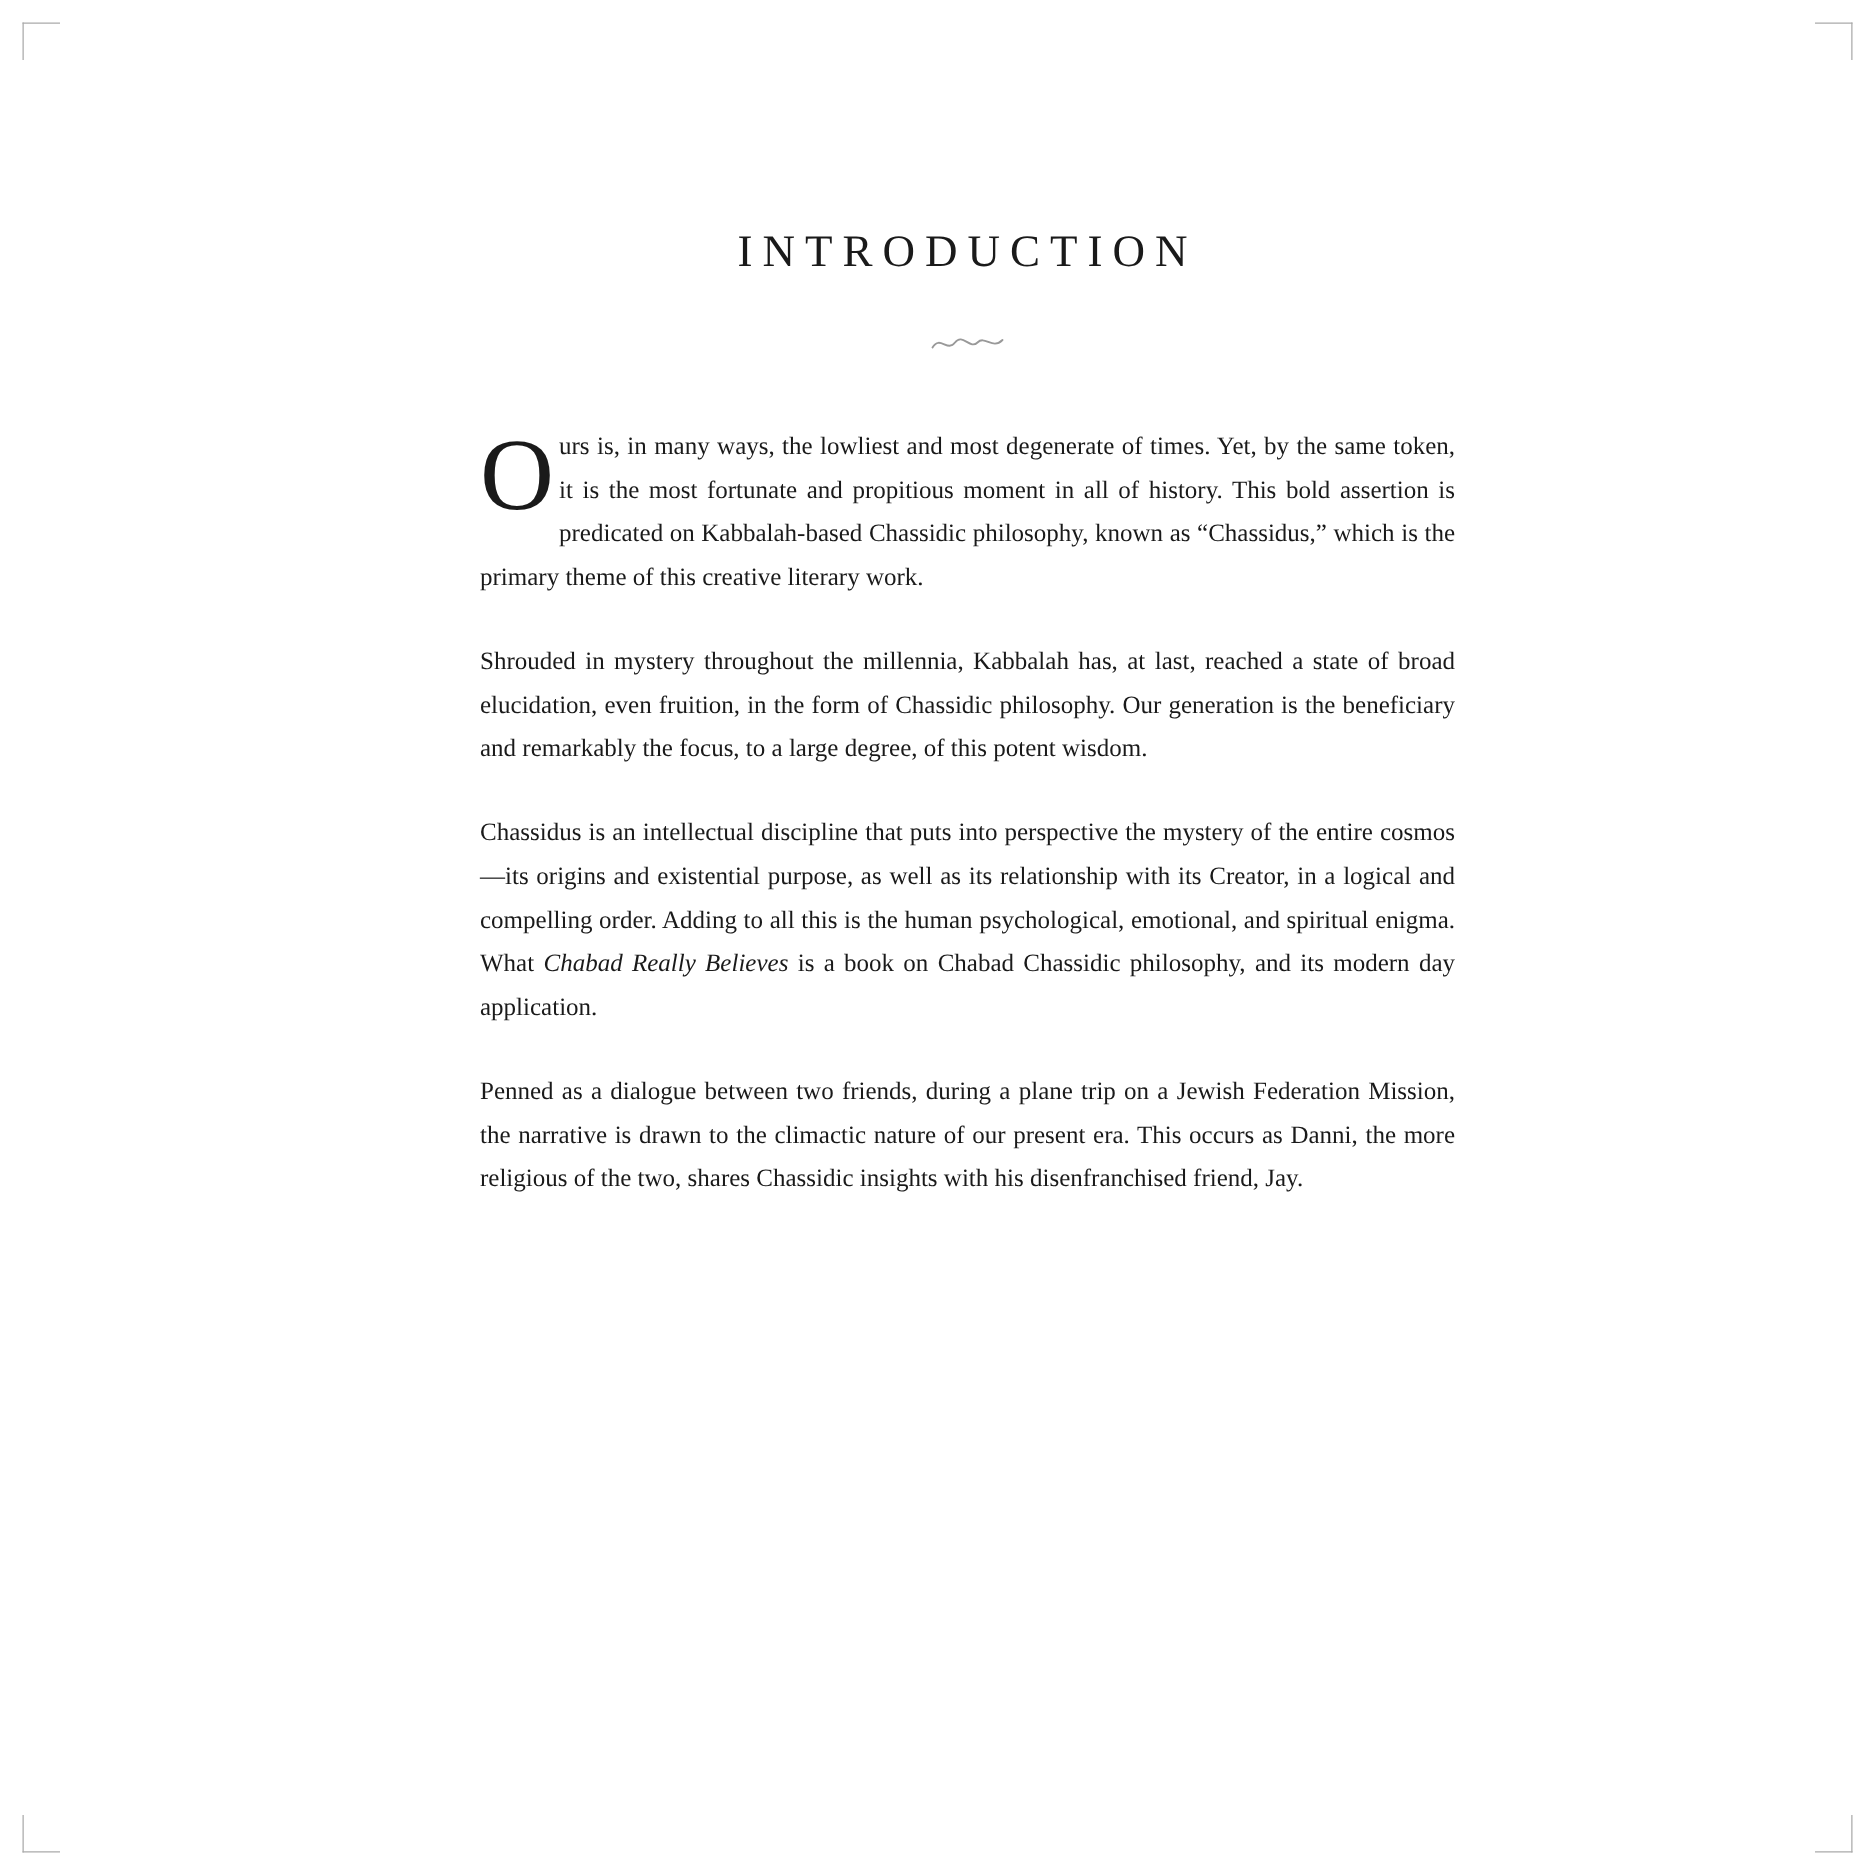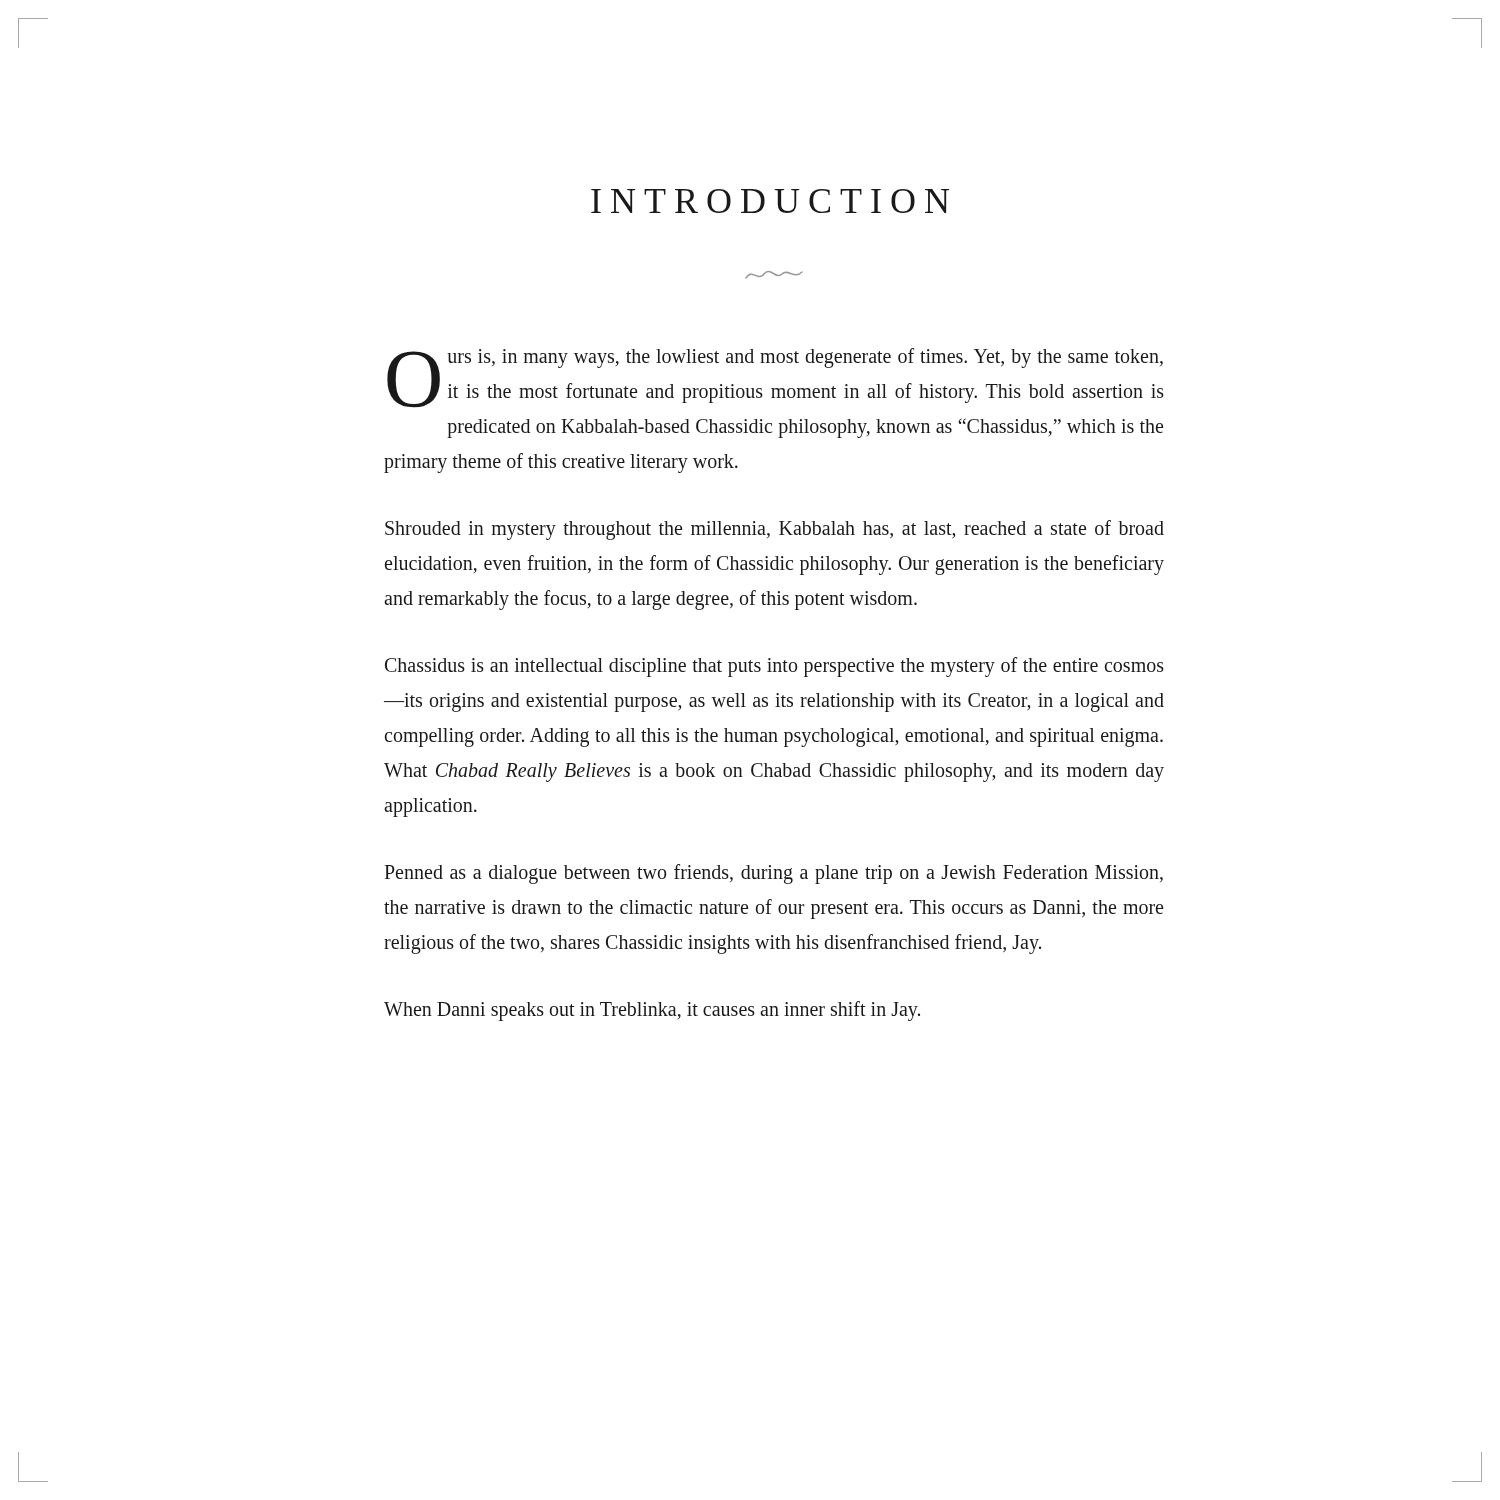--- a/index.html
+++ b/index.html
@@ -152,19 +152,16 @@
       </div>
 
       <div class="paragraph">
         <span>Chassidus is an intellectual discipline that puts into perspective the mystery of the entire cosmos—its origins and existential purpose, as well as its relationship with its Creator, in a logical and compelling order. Adding to all this is the human psychological, emotional, and spiritual enigma. What </span><span class="italic">Chabad Really Believes</span><span> is a book on Chabad Chassidic philosophy, and its modern day application.</span>
       </div>
 
       <div class="paragraph">
         <span>Penned as a dialogue between two friends, during a plane trip on a Jewish Federation Mission, the narrative is drawn to the climactic nature of our present era. This occurs as Danni, the more religious of the two, shares Chassidic insights with his disenfranchised friend, Jay.</span>
       </div>
 
-      <div class="paragraph">
-        <span>When Danni speaks out in Treblinka, it causes an inner shift in Jay.</span>
-      </div>
 
     </div>
   </div>
 </div>
 
 </body></html>

